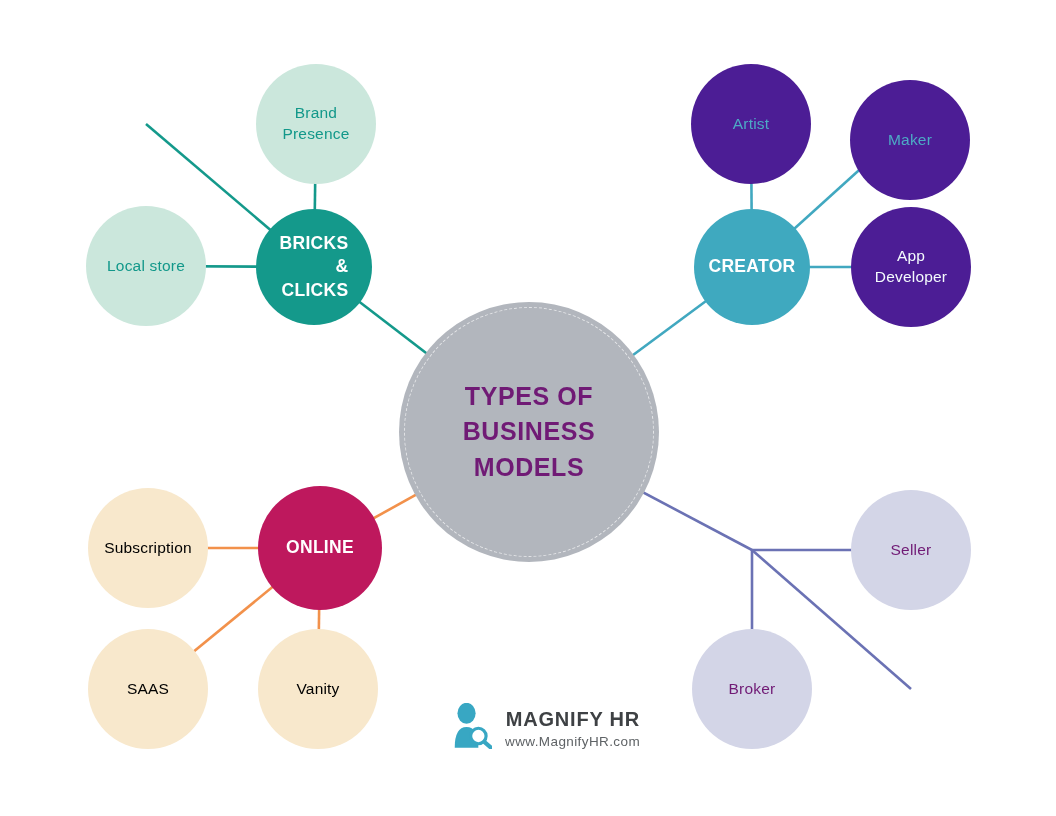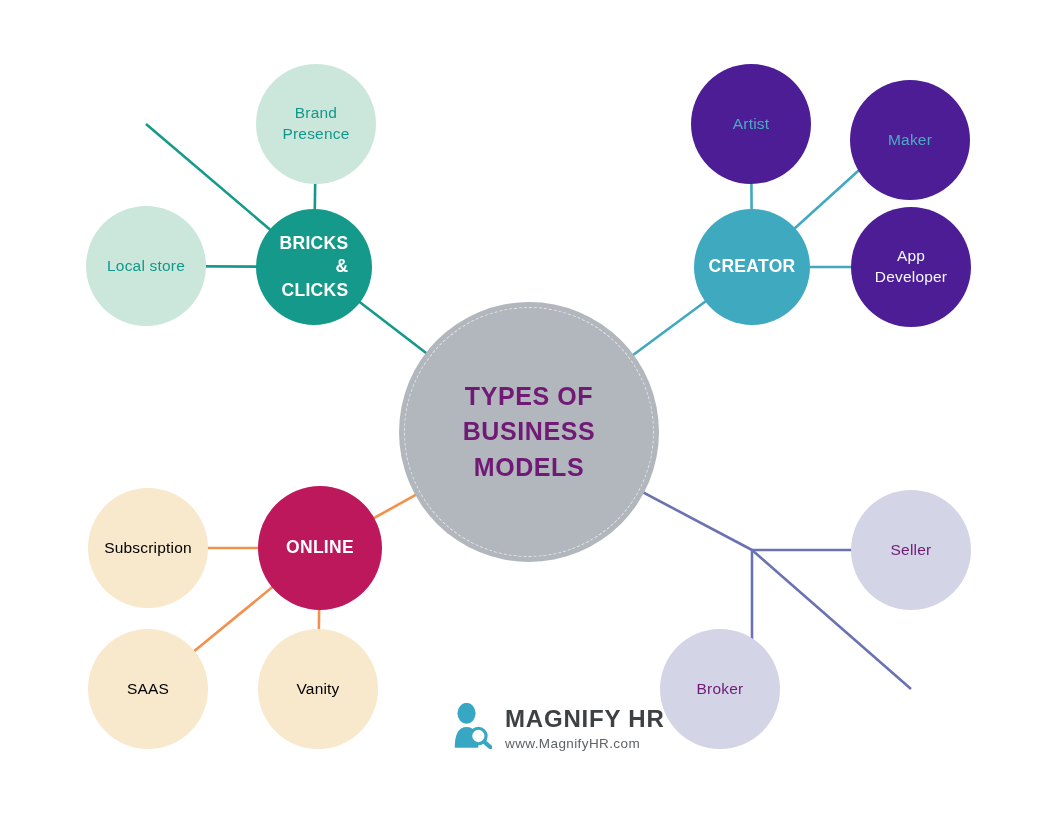--- a/index.html
+++ b/index.html
@@ -38,21 +38,21 @@
   .bg-orange-light{background:#f8e8cc;color:#000000;}
   .bg-purple{background:#6a71b3;}
   .bg-purple-light{background:#d3d5e7;color:#701a75;}
   .text-white{color:#f4fbfd;}
 
   .footer{
     position:absolute;left:452px;top:703px;
     display:flex;align-items:center;gap:13px;
   }
   .brand-text{display:flex;flex-direction:column;gap:3px;}
-  .brand-name{font-size:24px;font-weight:bold;color:#3e4144;letter-spacing:0.8px;}
+  .brand-name{font-size:20px;font-weight:bold;color:#3e4144;letter-spacing:0.8px;text-align:right;}
   .brand-url{font-size:13.5px;color:#5f6366;letter-spacing:0.4px;}
 </style>
 </head>
 <body>
 
 <div class="page">
 
   <svg class="connectors">
 
     <line class="ln-teal" x1="529" y1="432" x2="314" y2="267"></line>
@@ -92,21 +92,21 @@
   <div class="node leaf bg-blue-light" style="left:850px;top:80px;width:120px;height:120px">Maker</div>
   <div class="node leaf bg-blue-light text-white" style="left:851px;top:207px;width:120px;height:120px">App
 Developer</div>
 
   <div class="node branch bg-orange" style="left:258px;top:486px;width:124px;height:124px">ONLINE</div>
   <div class="node leaf bg-orange-light" style="left:88px;top:488px;width:120px;height:120px">Subscription</div>
   <div class="node leaf bg-orange-light" style="left:88px;top:629px;width:120px;height:120px">SAAS</div>
   <div class="node leaf bg-orange-light" style="left:258px;top:629px;width:120px;height:120px">Vanity</div>
 
   <div class="node leaf bg-purple-light" style="left:851px;top:490px;width:120px;height:120px">Seller</div>
-  <div class="node leaf bg-purple-light" style="left:660px;top:629px;width:120px;height:120px">Broker</div>
+  <div class="node leaf bg-purple-light" style="left:692px;top:629px;width:120px;height:120px">Broker</div>
 
   <div class="footer">
     <span>
       <svg width="40" height="46" viewBox="0 0 44 50">
         <ellipse cx="16" cy="11" rx="10" ry="11.5" fill="#38a7c3"></ellipse>
         <path d="M3 49 Q3 26 16 26 Q29 26 29 49 Z" fill="#38a7c3"></path>
         <circle cx="29" cy="36" r="8.5" fill="#ffffff" stroke="#38a7c3" stroke-width="3.5"></circle>
         <line x1="35.5" y1="42.5" x2="42.5" y2="48.5" stroke="#38a7c3" stroke-width="4.5" stroke-linecap="round"></line>
       </svg>
     </span>

